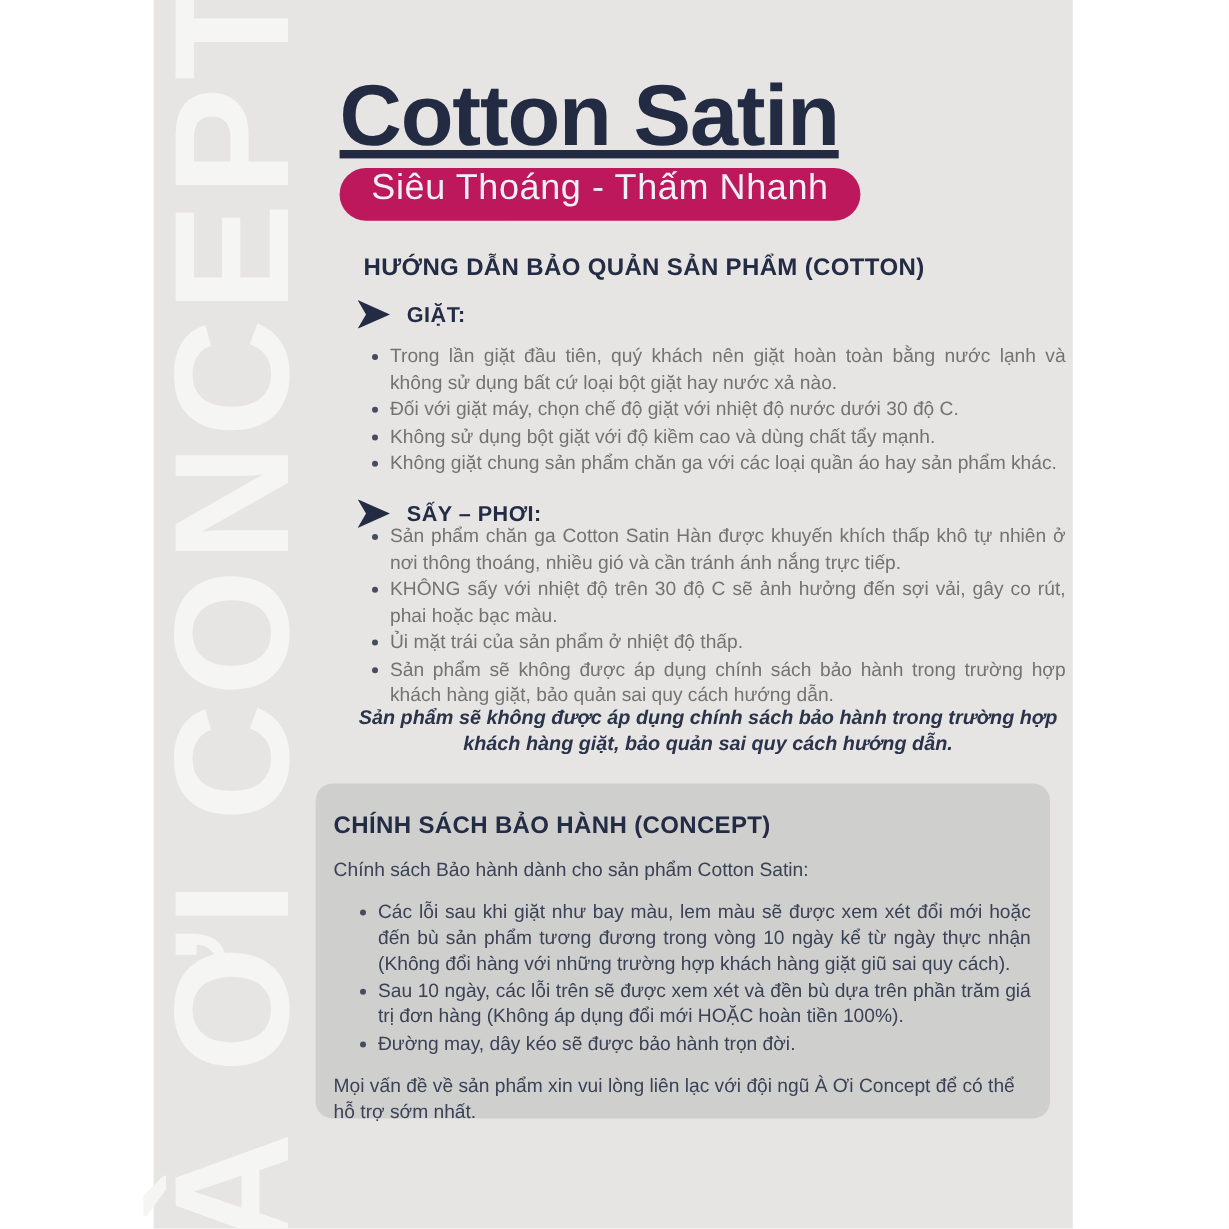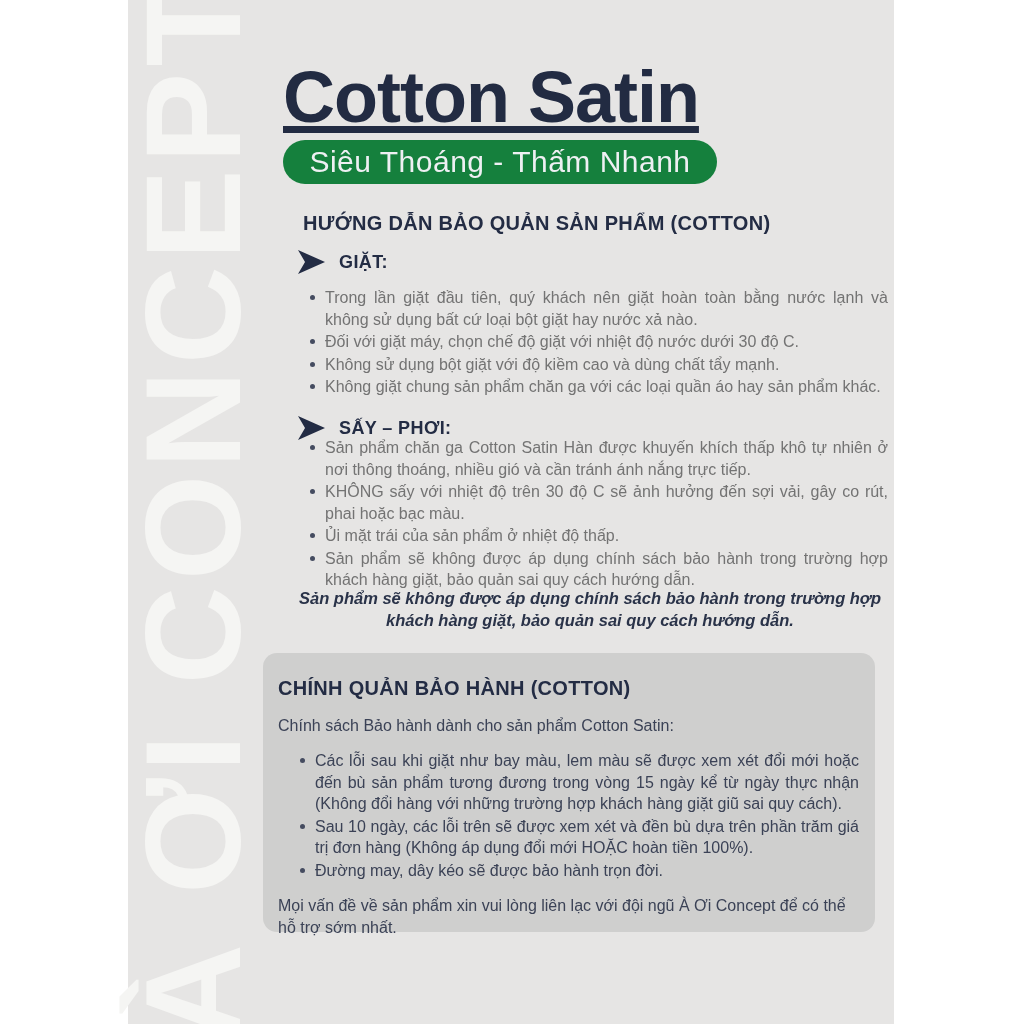--- a/index.html
+++ b/index.html
@@ -35,23 +35,23 @@
     font-size:72px;
     font-weight:800;
     letter-spacing:-1px;
     color:#222b42;
     text-decoration:underline;
   }
   .pill{
     position:absolute;
     left:283px;top:140px;
     width:434px;height:44px;
-    background:#15803d;
+    background:#be185d;
     border-radius:23px;
-    display:flex;align-items:center;justify-content:center;
+    display:flex;justify-content:center;
     font-size:30px;
     color:#eef0f3;
     letter-spacing:0.5px;
   }
   .section-heading{
     position:absolute;
     left:303px;top:212px;
     font-size:20px;
     font-weight:700;
     letter-spacing:0.3px;
@@ -181,23 +181,23 @@
   <div class="bullets dry">
     <div class="bullet-item">Sản phẩm chăn ga Cotton Satin Hàn được khuyến khích thấp khô tự nhiên ở nơi thông thoáng, nhiều gió và cần tránh ánh nắng trực tiếp.</div>
     <div class="bullet-item">KHÔNG sấy với nhiệt độ trên 30 độ C sẽ ảnh hưởng đến sợi vải, gây co rút, phai hoặc bạc màu.</div>
     <div class="bullet-item">Ủi mặt trái của sản phẩm ở nhiệt độ thấp.</div>
     <div class="bullet-item">Sản phẩm sẽ không được áp dụng chính sách bảo hành trong trường hợp khách hàng giặt, bảo quản sai quy cách hướng dẫn.</div>
   </div>
 
   <div class="note">Sản phẩm sẽ không được áp dụng chính sách bảo hành trong trường hợp khách hàng giặt, bảo quản sai quy cách hướng dẫn.</div>
 
   <div class="warranty-box">
-    <div class="warranty-heading">CHÍNH QUẢN BẢO HÀNH (COTTON)</div>
+    <div class="warranty-heading">CHÍNH SÁCH BẢO HÀNH (CONCEPT)</div>
     <div class="warranty-intro">Chính sách Bảo hành dành cho sản phẩm Cotton Satin:</div>
     <div class="warranty-bullets">
-      <div class="bullet-item">Các lỗi sau khi giặt như bay màu, lem màu sẽ được xem xét đổi mới hoặc đến bù sản phẩm tương đương trong vòng 15 ngày kể từ ngày thực nhận (Không đổi hàng với những trường hợp khách hàng giặt giũ sai quy cách).</div>
+      <div class="bullet-item">Các lỗi sau khi giặt như bay màu, lem màu sẽ được xem xét đổi mới hoặc đến bù sản phẩm tương đương trong vòng 10 ngày kể từ ngày thực nhận (Không đổi hàng với những trường hợp khách hàng giặt giũ sai quy cách).</div>
       <div class="bullet-item">Sau 10 ngày, các lỗi trên sẽ được xem xét và đền bù dựa trên phần trăm giá trị đơn hàng (Không áp dụng đổi mới HOẶC hoàn tiền 100%).</div>
       <div class="bullet-item">Đường may, dây kéo sẽ được bảo hành trọn đời.</div>
     </div>
     <div class="warranty-closing">Mọi vấn đề về sản phẩm xin vui lòng liên lạc với đội ngũ À Ơi Concept để có thể hỗ trợ sớm nhất.</div>
   </div>
 
 </div>
 
 </body></html>

